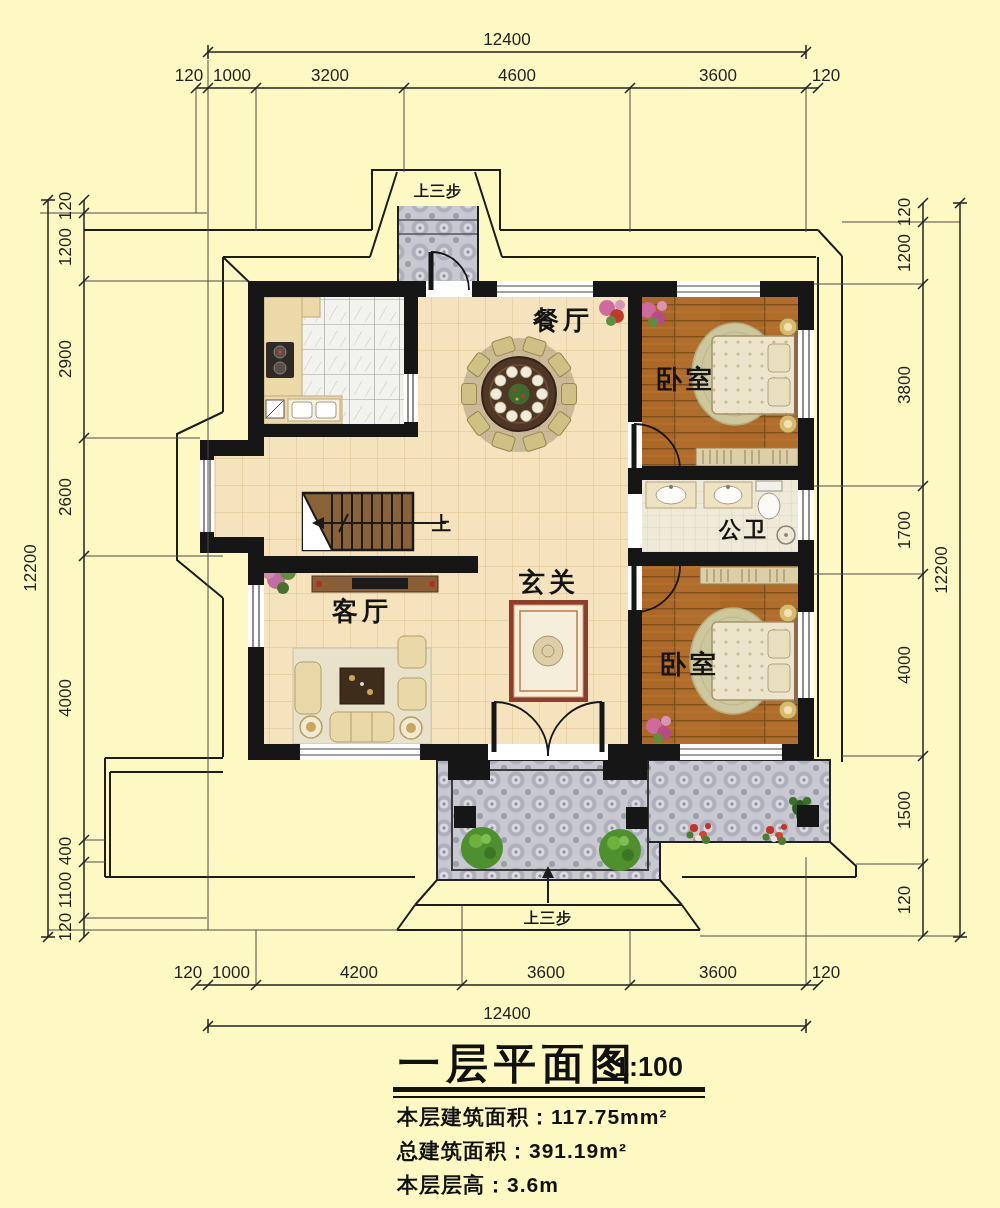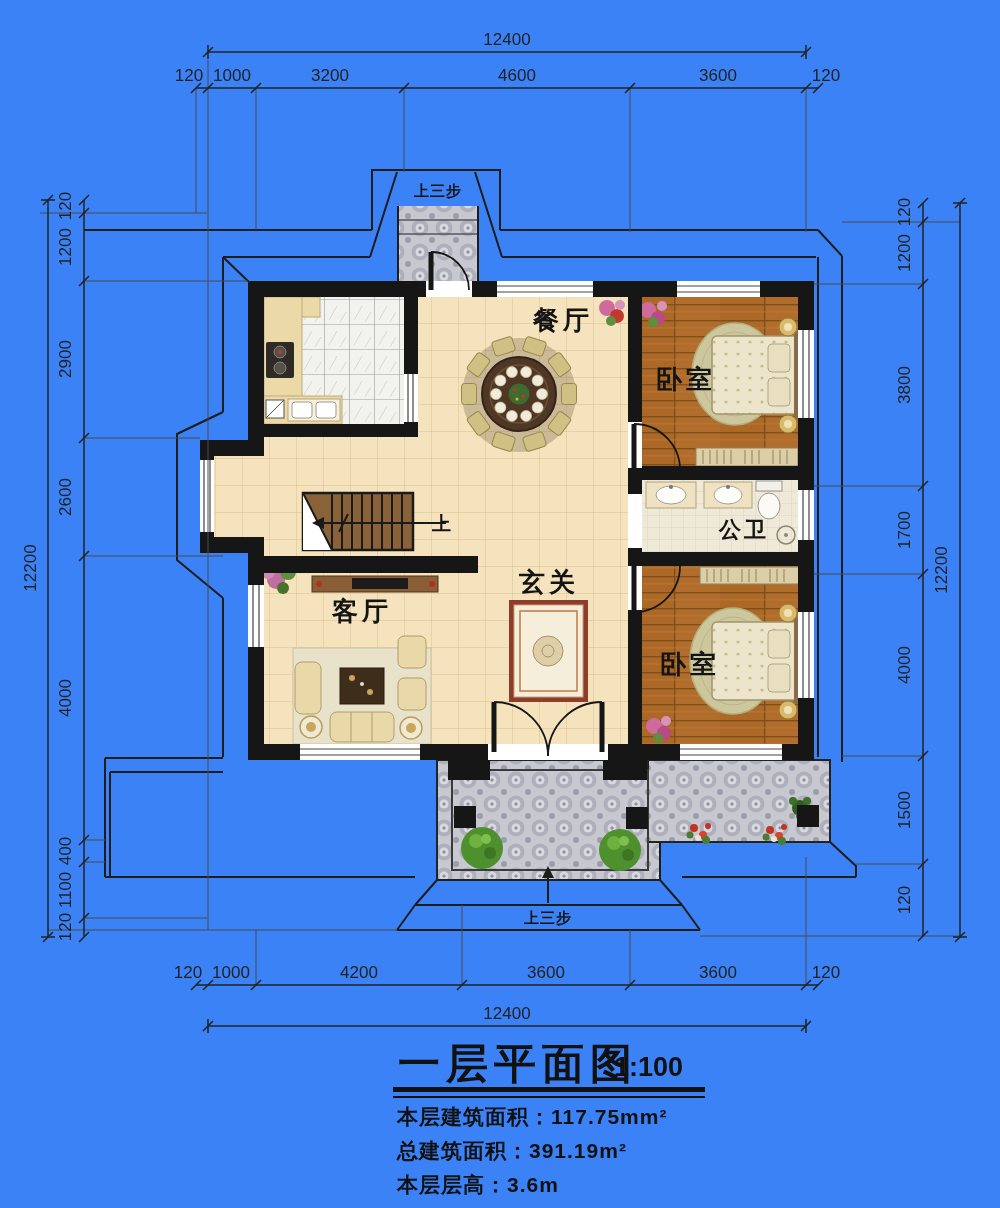--- a/index.html
+++ b/index.html
@@ -1,16 +1,16 @@
 <!DOCTYPE html>
 <html><head>
 <meta charset="utf-8">
 <style>
   html,body{margin:0;padding:0;background:#ffffff;}
-  .page{width:1000px;height:1208px;position:relative;background:#3b82f6;
+  .page{width:1000px;height:1208px;position:relative;background:#fef9c3;
         font-family:"Liberation Sans","DejaVu Sans",sans-serif;}
   svg{display:block;}
   text{fill:#1c1c1c;}
   .dim{font-size:17px;fill:#222;}
   .room{font-size:26px;font-weight:bold;letter-spacing:4px;fill:#141414;}
   .room-sm{font-size:22px;font-weight:bold;letter-spacing:3px;fill:#141414;}
   .note{font-size:15px;font-weight:bold;fill:#141414;letter-spacing:1px;}
   .title-main{font-size:42px;font-weight:bold;letter-spacing:6px;fill:#111;}
   .title-scale{font-size:27px;font-weight:bold;fill:#111;}
   .stat{font-size:21px;font-weight:bold;fill:#111;letter-spacing:1px;}

